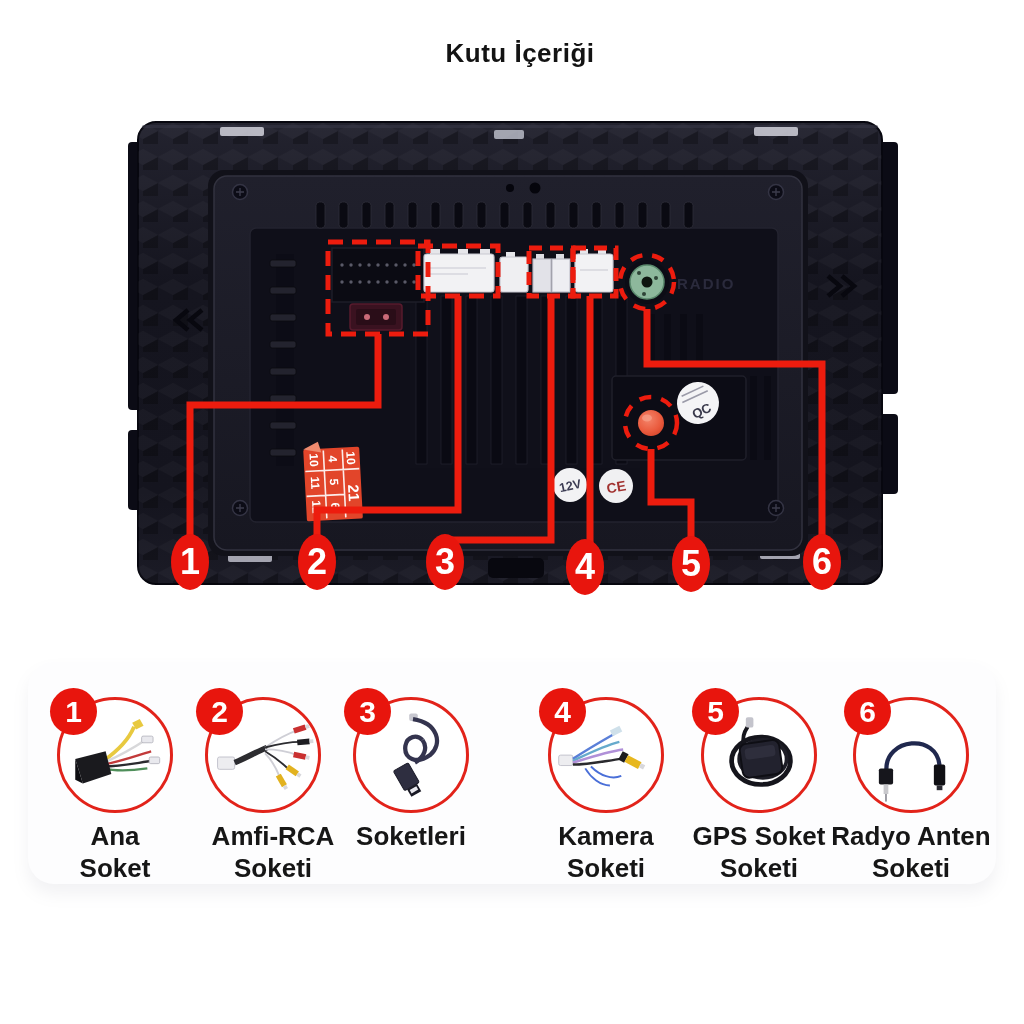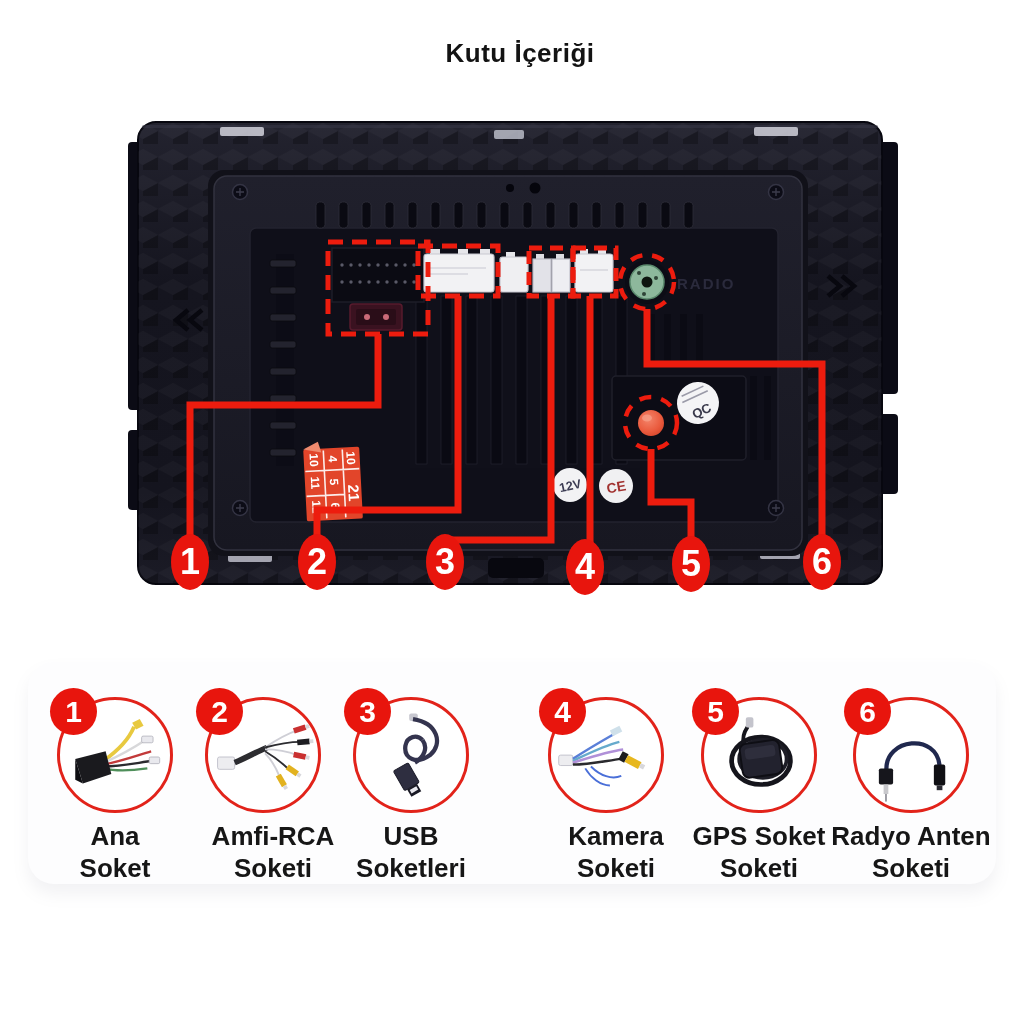--- a/index.html
+++ b/index.html
@@ -34,21 +34,21 @@
   }
   .item-label{
     position:absolute;top:124px;width:240px;text-align:center;
     font-size:26px;font-weight:bold;color:#161616;line-height:1.22;
   }
   .item-label span{display:block;}
   
   #item1 .item-circle{left:57px}  #item1 .item-label{left:-5px}
   #item2 .item-circle{left:205px} #item2 .item-label{left:153px}
   #item3 .item-circle{left:353px} #item3 .item-label{left:291px}
-  #item4 .item-circle{left:548px} #item4 .item-label{left:496px}
+  #item4 .item-circle{left:548px} #item4 .item-label{left:486px}
   #item5 .item-circle{left:701px} #item5 .item-label{left:639px}
   #item6 .item-circle{left:853px} #item6 .item-label{left:791px}
   #item1 .item-badge{left:-10px}
 </style>
 </head>
 <body>
 
 <h1 class="page-title">Kutu İçeriği</h1>
 
 <div class="device-wrap">
@@ -403,21 +403,20 @@
         <path d="M58 18 C84 22 90 44 76 56 C62 66 48 60 50 46 C52 36 62 34 68 40" stroke="#34344e" stroke-width="4.5" fill="none"></path>
         <path d="M68 40 C74 48 70 58 60 64" stroke="#34344e" stroke-width="4.5" fill="none"></path>
         <g transform="rotate(-30 54 84)">
           <rect x="45" y="66" width="18" height="24" rx="2" fill="#2e2e40" stroke="#1b1b28"></rect>
           <rect x="48" y="90" width="12" height="9" fill="#191924"></rect>
           <rect x="50" y="92" width="8" height="4" fill="#e8e8ee"></rect>
         </g>
       </svg>
     </div>
     <div class="item-label">
-      <span>USB</span>
       <span>Soketleri</span>
     </div>
   </div>
 
   <div class="item" id="item4">
     <div class="item-circle">
       <div class="item-badge">
           <span>4</span>
         </div>
       <svg class="item-art" width="110" height="110" viewBox="0 0 116 116">

